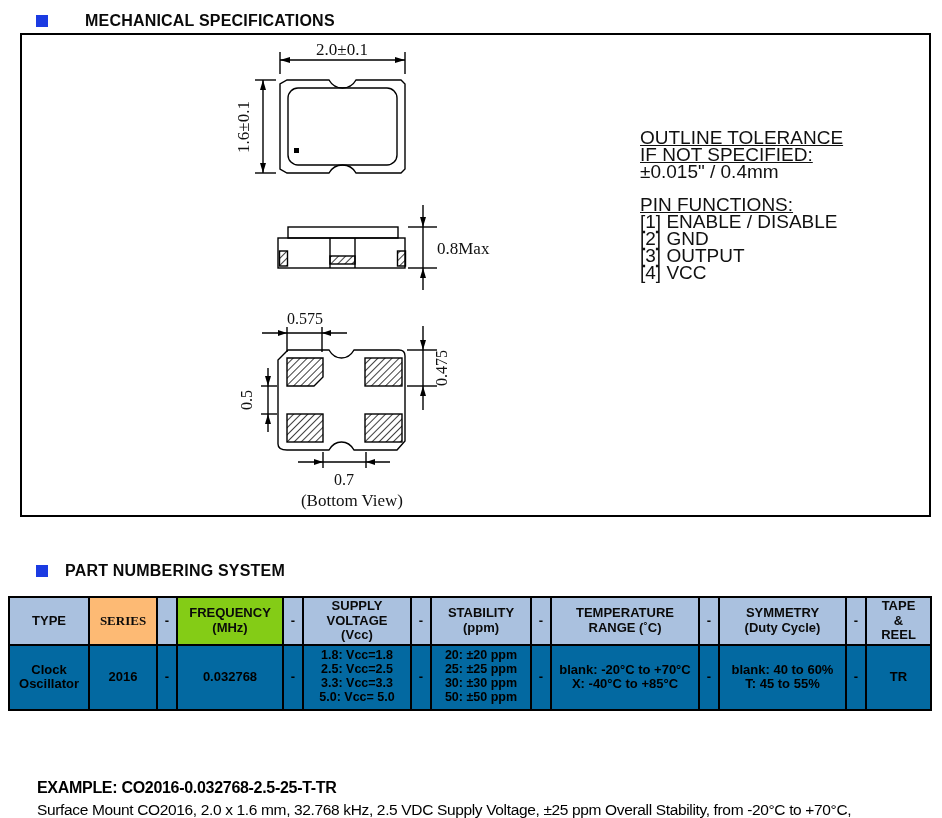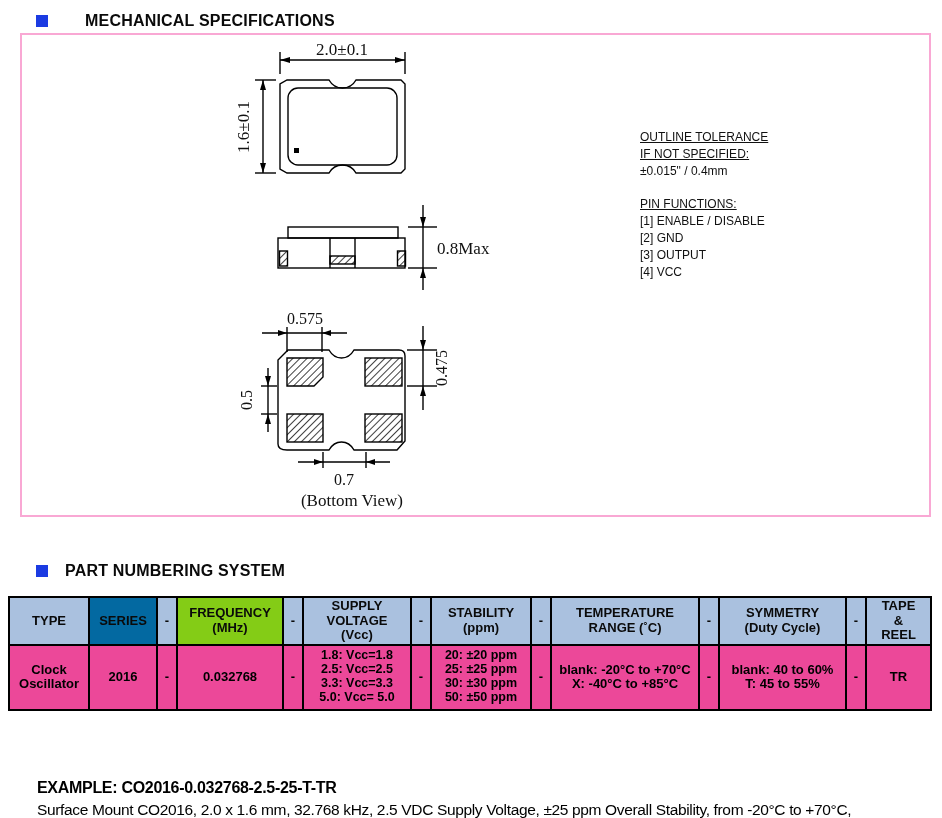--- a/index.html
+++ b/index.html
@@ -13,43 +13,43 @@
   .sec-header { position:absolute; left:36px; display:flex; align-items:center; gap:17px; }
   .sec-bullet { width:12px; height:12px; background:#1b3be2; display:inline-block; }
   .sec-title { font-size:16px; font-weight:bold; letter-spacing:0.2px; color:#0a0a0a; }
 
   #mech-header { top:12px;gap:37px; }
   #pns-header  { top:562px; }
 
   
   #drawing-box {
     position:absolute; left:20px; top:33px; width:911px; height:484px;
-    border:2px solid #f9a8d4; background:#fff;
+    border:2px solid #000000; background:#fff;
   }
   #drawing-svg { position:absolute; left:0; top:0; }
 
   
   #notes {
     position:absolute; left:618px; top:94px; width:280px;
-    font-size:12px; line-height:17px; color:#111;
+    font-size:19px; line-height:17px; color:#111;
   }
   .note-underline { text-decoration:underline; }
   .note-gap { height:16px; }
 
   
   #pns-table {
     position:absolute; left:8px; top:596px; width:922px;
     border-collapse:collapse; table-layout:fixed;
   }
   #pns-table th, #pns-table td {
     border:2px solid #000; text-align:center; vertical-align:middle;
     white-space:pre-line; font-weight:bold; padding:1px 1px;
   }
   #pns-table th { background:#aac1df; font-size:13px; line-height:14.5px; height:46px; color:#0a0a0a; }
-  #pns-table td { background:#ec4899; font-size:13px; line-height:14.5px; height:65px; }
+  #pns-table td { background:#0369a1; font-size:13px; line-height:14.5px; height:65px; }
   #pns-table td.c5, #pns-table td.c7 { font-size:12.5px; line-height:13.8px; }
   .c0{width:80px}.c1{width:68px}.c2{width:20px}.c3{width:106px}.c4{width:20px}
   .c5{width:108px}.c6{width:20px}.c7{width:100px}.c8{width:20px}.c9{width:148px}
   .c10{width:20px}.c11{width:127px}.c12{width:20px}.c13{width:65px}
 
   
   #example { position:absolute; left:37px; top:735px; width:874px; }
   #example-title { font-size:16px; font-weight:bold; letter-spacing:-0.3px; margin-bottom:3px;margin-top:44px; }
   #example-desc  { font-size:15.5px; line-height:19px; letter-spacing:-0.35px; }
 
@@ -178,21 +178,21 @@
 
   <div class="sec-header" id="pns-header">
     <span class="sec-bullet" style="background: rgb(27, 59, 226);"></span>
     <span class="sec-title">PART NUMBERING SYSTEM</span>
   </div>
 
   <table id="pns-table">
     <thead>
         <tr>
           <th class="c0" style="background: rgb(170, 193, 223);">TYPE</th>
-          <th class="c1" style="background: #0369a1;">SERIES</th>
+          <th class="c1" style="background: #fdba74; font-family: Liberation Serif, serif;">SERIES</th>
           <th class="c2" style="background: rgb(170, 193, 223);">-</th>
           <th class="c3" style="background: #84cc16;">FREQUENCY
 (MHz)</th>
           <th class="c4" style="background: rgb(170, 193, 223);">-</th>
           <th class="c5" style="background: rgb(170, 193, 223);">SUPPLY
 VOLTAGE
 (Vcc)</th>
           <th class="c6" style="background: rgb(170, 193, 223);">-</th>
           <th class="c7" style="background: rgb(170, 193, 223);">STABILITY
 (ppm)</th>

